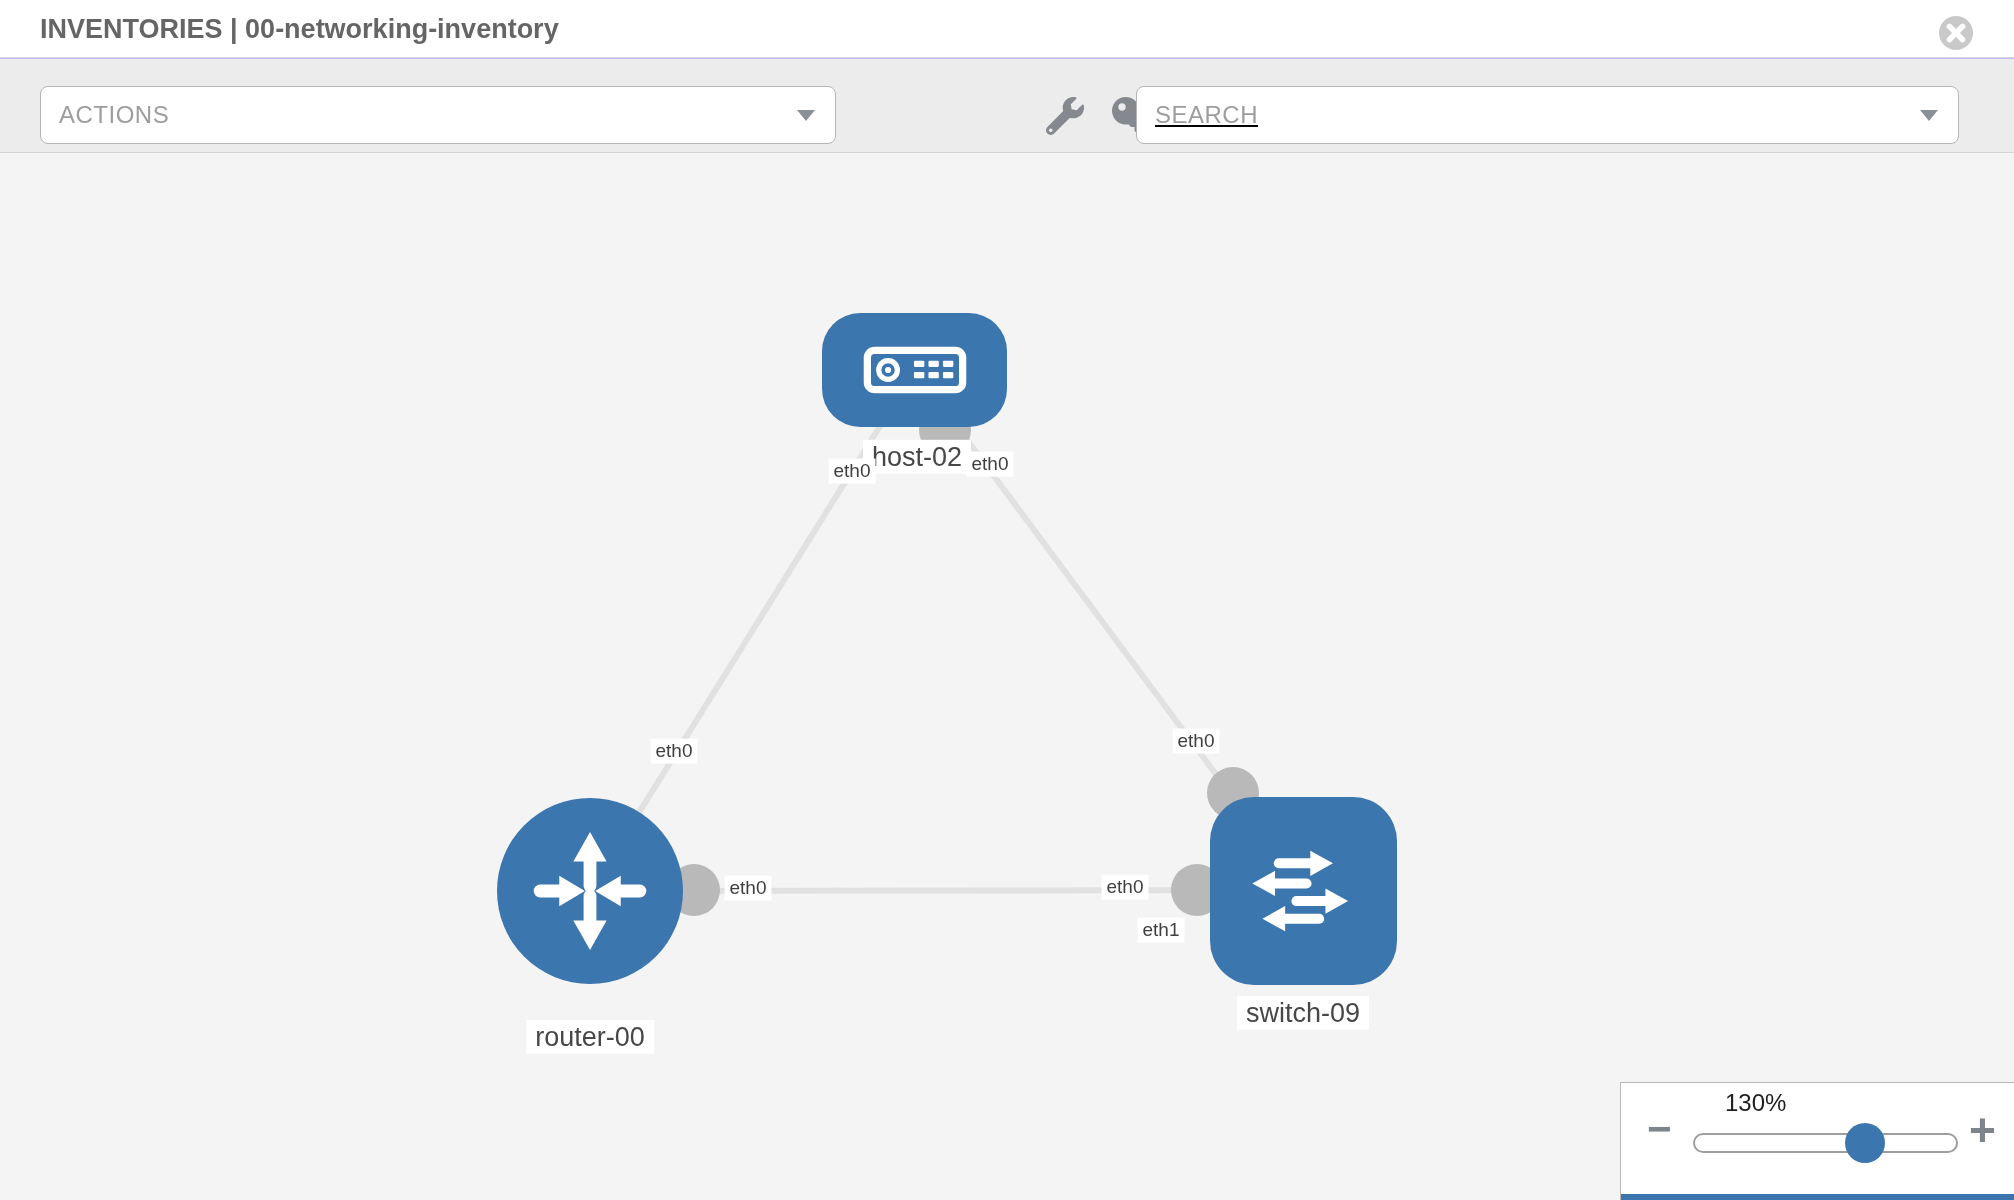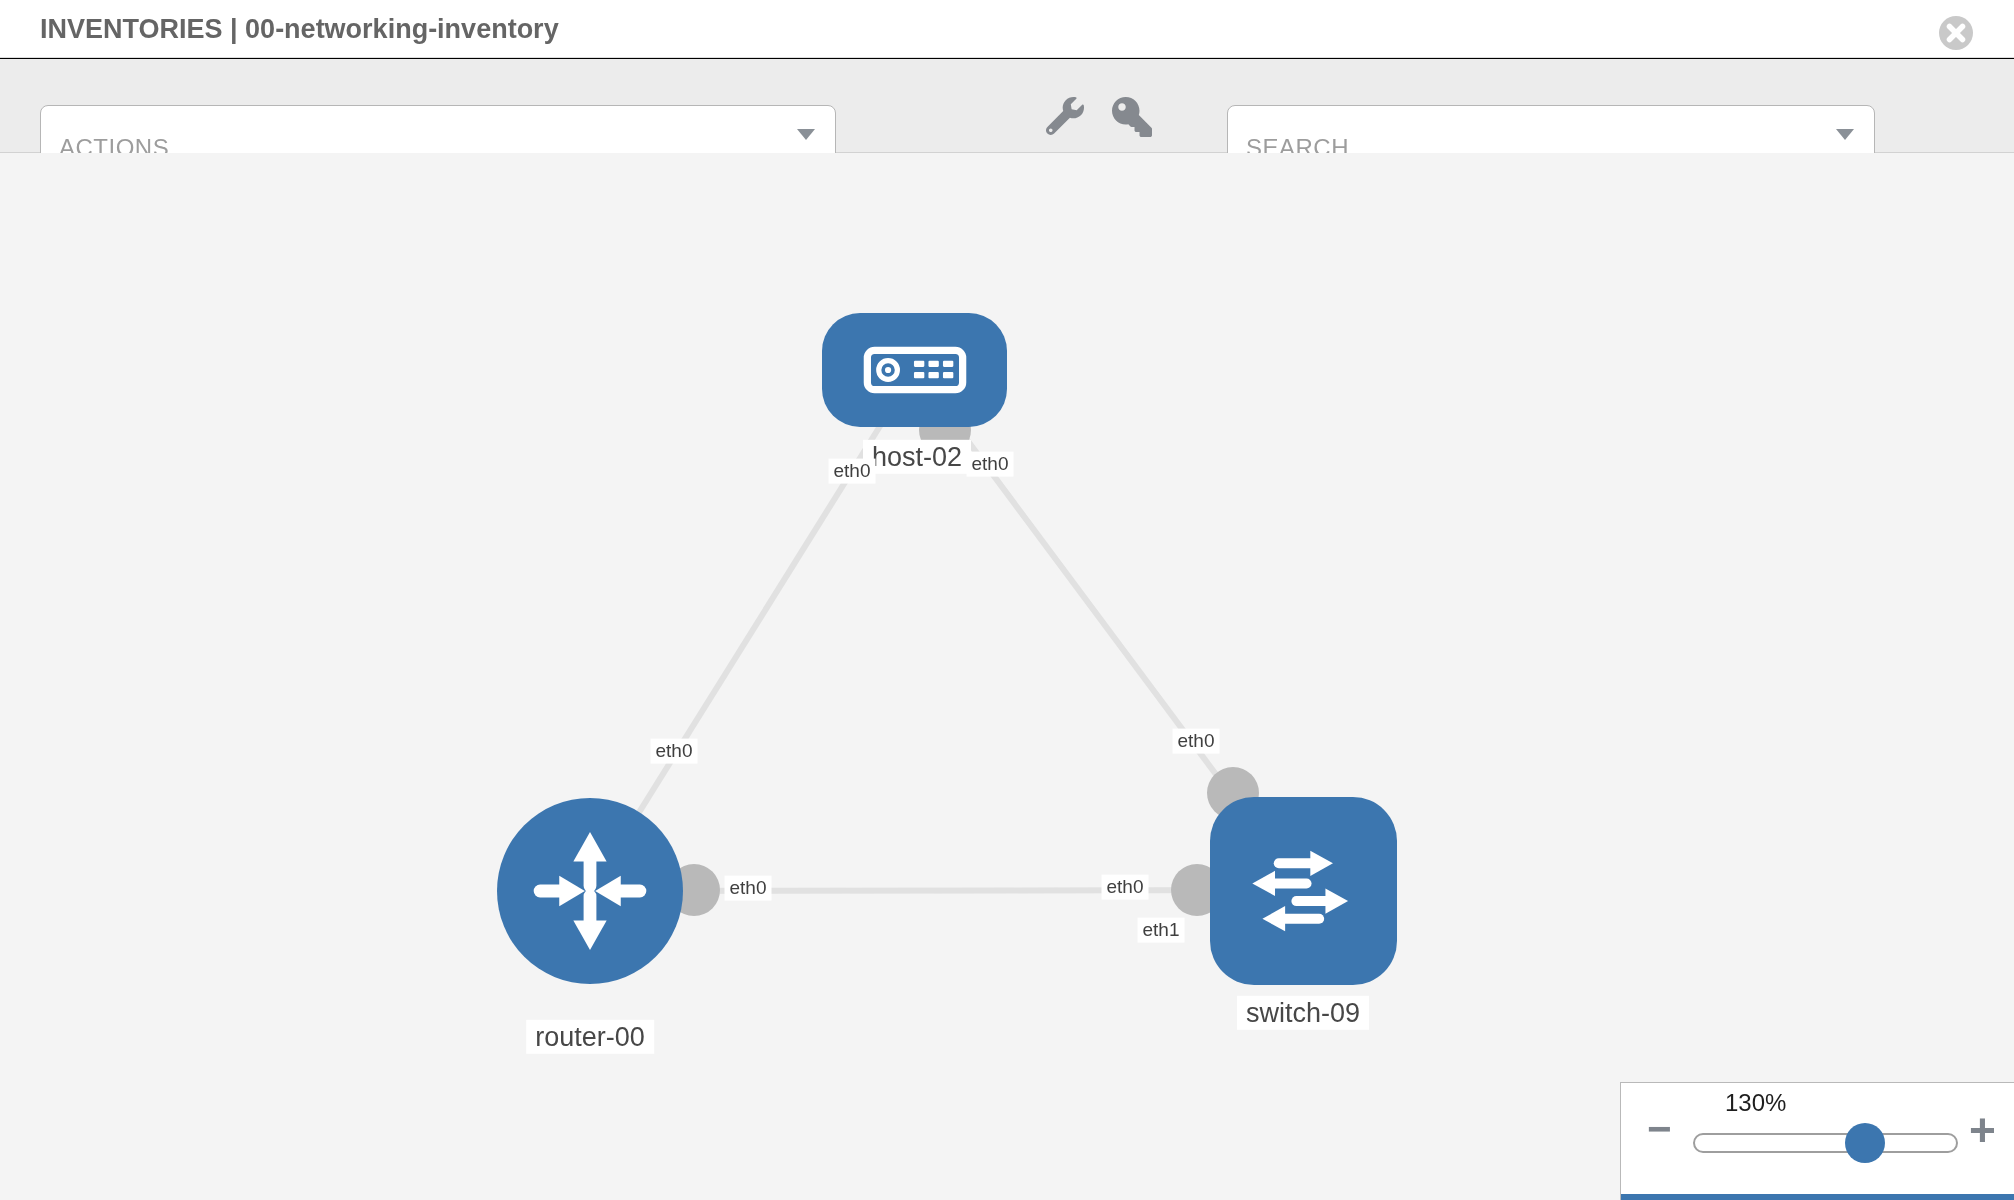--- a/index.html
+++ b/index.html
@@ -1,31 +1,31 @@
 <!DOCTYPE html>
 <html><head>
 <meta charset="utf-8">
 <style>
   html,body{margin:0;padding:0;background:#ffffff;}
-  .screen{position:relative;width:2014px;height:1200px;overflow:hidden;background:#000000;
+  .screen{position:relative;width:2014px;height:1200px;overflow:hidden;background:#c4b5fd;
           font-family:"Liberation Sans",sans-serif;}
 
   
   .header{position:absolute;left:0;top:0;width:2014px;height:58px;background:#ffffff;
           border-bottom:1px solid #dcdcdc;box-sizing:border-box;}
   .page-title{position:absolute;left:40px;top:14px;font-size:27px;font-weight:bold;color:#656565;}
   .close-btn{position:absolute;right:40px;top:15px;width:36px;height:36px;cursor:pointer;}
 
   
   .toolbar{position:absolute;left:0;top:59px;width:2014px;height:94px;background:#ececec;
            border-bottom:1px solid #d2d2d2;box-sizing:border-box;}
   .combo{position:absolute;top:27px;height:58px;background:#ffffff;border:1px solid #b6b6b6;
-         border-radius:8px;box-sizing:border-box;display:flex;align-items:flex-end;cursor:pointer;margin-top:19px;}
+         border-radius:8px;box-sizing:border-box;display:flex;align-items:center;cursor:pointer;}
   .combo-actions{left:40px;width:796px;}
-  .combo-search{left:1227px;width:648px;}
+  .combo-search{left:1136px;width:823px;text-decoration:underline;}
   .combo-label{margin-left:18px;font-size:24px;color:#9d9d9d;letter-spacing:0.5px;}
   .caret{position:absolute;right:20px;top:50%;margin-top:-5px;width:0;height:0;
          border-left:9px solid transparent;border-right:9px solid transparent;
          border-top:11px solid #8a9097;}
   .tool-icon{position:absolute;top:38px;cursor:pointer;}
   .tool-icon.wrench{left:1046px;}
   .tool-icon.key{left:1112px;}
 
   
   .canvas{position:absolute;left:0;top:153px;width:2014px;height:1047px;background:#f4f4f4;}

